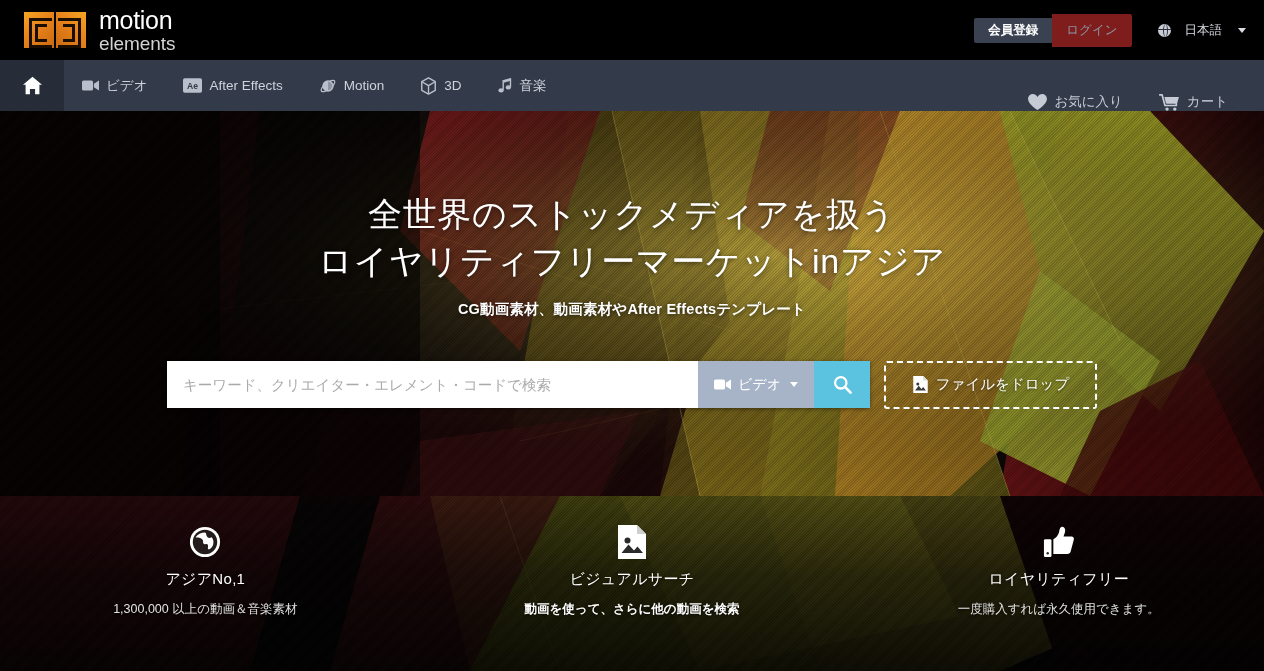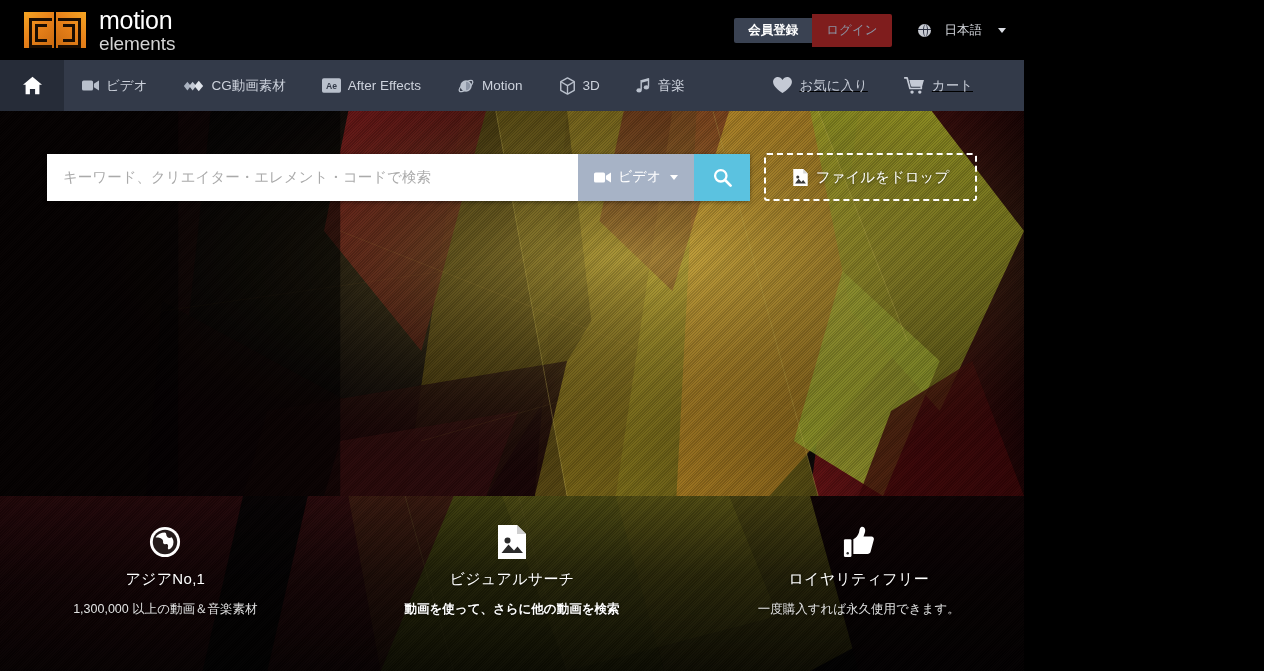--- a/index.html
+++ b/index.html
@@ -2,21 +2,21 @@
 <html><head>
 <meta charset="utf-8">
 <style>
   * { box-sizing: border-box; margin: 0; padding: 0; }
   html, body {
     width: 1264px; height: 671px;
     overflow: hidden;
     background: #000;
     font-family: "Liberation Sans", "DejaVu Sans", sans-serif;
   }
-  .page { position: relative; width: 1024px; height: 671px; overflow: hidden; }
+  .page { position: relative; width: 1264px; height: 671px; overflow: hidden; }
 
   
   .topbar {
     position: relative; z-index: 40;
     height: 60px; width: 100%;
     background: #000000;
     display: flex; align-items: center;
   }
   .logo-wrap { display: flex; align-items: center; margin-left: 24px; }
   .logo-mark {
@@ -104,21 +104,21 @@
     display: flex; align-items: center; justify-content: center;
     cursor: pointer;
   }
   .nav-items { display: flex; align-items: stretch; }
   .nav-item {
     display: flex; align-items: center; gap: 7px;
     padding: 0 18px; color: #cdd2dc; font-size: 13.5px;
     cursor: pointer; white-space: nowrap;
   }
   .nav-right {
-    margin-left: auto; display: flex; align-items: center; padding-right: 33px; text-decoration: underline;
+    margin-left: auto; display: flex; align-items: flex-end; padding-right: 18px;
   }
   .nav-right .nav-item { color: #c5cad5; }
   .ico { display: inline-flex; align-items: center; }
 
   
   .hero {
     position: relative;
     height: 385px; width: 100%;
     overflow: hidden;
     background: #0a0505;
@@ -264,30 +264,20 @@
       <div class="nav-item">
         <span class="ico">
           <svg width="17" height="13" viewBox="0 0 20 14">
               <rect x="0" y="1" width="13" height="12" rx="2" fill="#b9c0cc"></rect>
               <path d="M14 5l6-4v12l-6-4z" fill="#b9c0cc"></path>
             </svg>
         </span>
         <span>ビデオ</span>
       </div>
 
-      <div class="nav-item">
-        <span class="ico">
-          <svg width="21" height="14" viewBox="0 0 24 16">
-            <path d="M1 8l4-5 4 5-4 5z" fill="#aab2c0"></path>
-            <path d="M7 8l4-5 4 5-4 5z" fill="#c3c9d4"></path>
-            <path d="M13 8l5-6 5 6-5 6z" fill="#dfe3ea"></path>
-          </svg>
-        </span>
-        <span>CG動画素材</span>
-      </div>
 
       <div class="nav-item">
         <span class="ico">
           <svg width="19" height="15" viewBox="0 0 22 17">
             <rect x="0" y="0" width="22" height="17" rx="2" fill="#b9c0cc"></rect>
             <text x="11" y="12.5" font-size="10" font-family="Liberation Sans, sans-serif" font-weight="700" fill="#333a49" text-anchor="middle">Ae</text>
           </svg>
         </span>
         <span>After Effects</span>
       </div>
@@ -410,20 +400,27 @@
         <path d="M520,330 L1040,210" stroke="#a87c36" stroke-width="0.5" opacity="0.25" fill="none"></path>
 
         <rect width="1264" height="385" fill="url(#gGlow)"></rect>
 
         <rect x="0" y="0" width="420" height="385" fill="#000" opacity="0.55"></rect>
         <rect x="0" y="0" width="220" height="385" fill="#000" opacity="0.5"></rect>
       </svg>
     </div>
     <div class="hero-scan"></div>
 
+    <div class="hero-content">
+      <div class="hero-h1">
+        <div>全世界のストックメディアを扱う</div>
+        <div>ロイヤリティフリーマーケットinアジア</div>
+      </div>
+      <div class="hero-sub">CG動画素材、動画素材やAfter Effectsテンプレート</div>
+    </div>
 
     <div class="search-row">
       <div class="search-box">
         <input class="search-input" type="text" placeholder="キーワード、クリエイター・エレメント・コードで検索" style="">
         <div class="search-type">
           <span class="ico">
             <svg width="17" height="13" viewBox="0 0 20 14">
                 <rect x="0" y="1" width="13" height="12" rx="2" fill="#ffffff"></rect>
                 <path d="M14 5l6-4v12l-6-4z" fill="#ffffff"></path>
               </svg>

